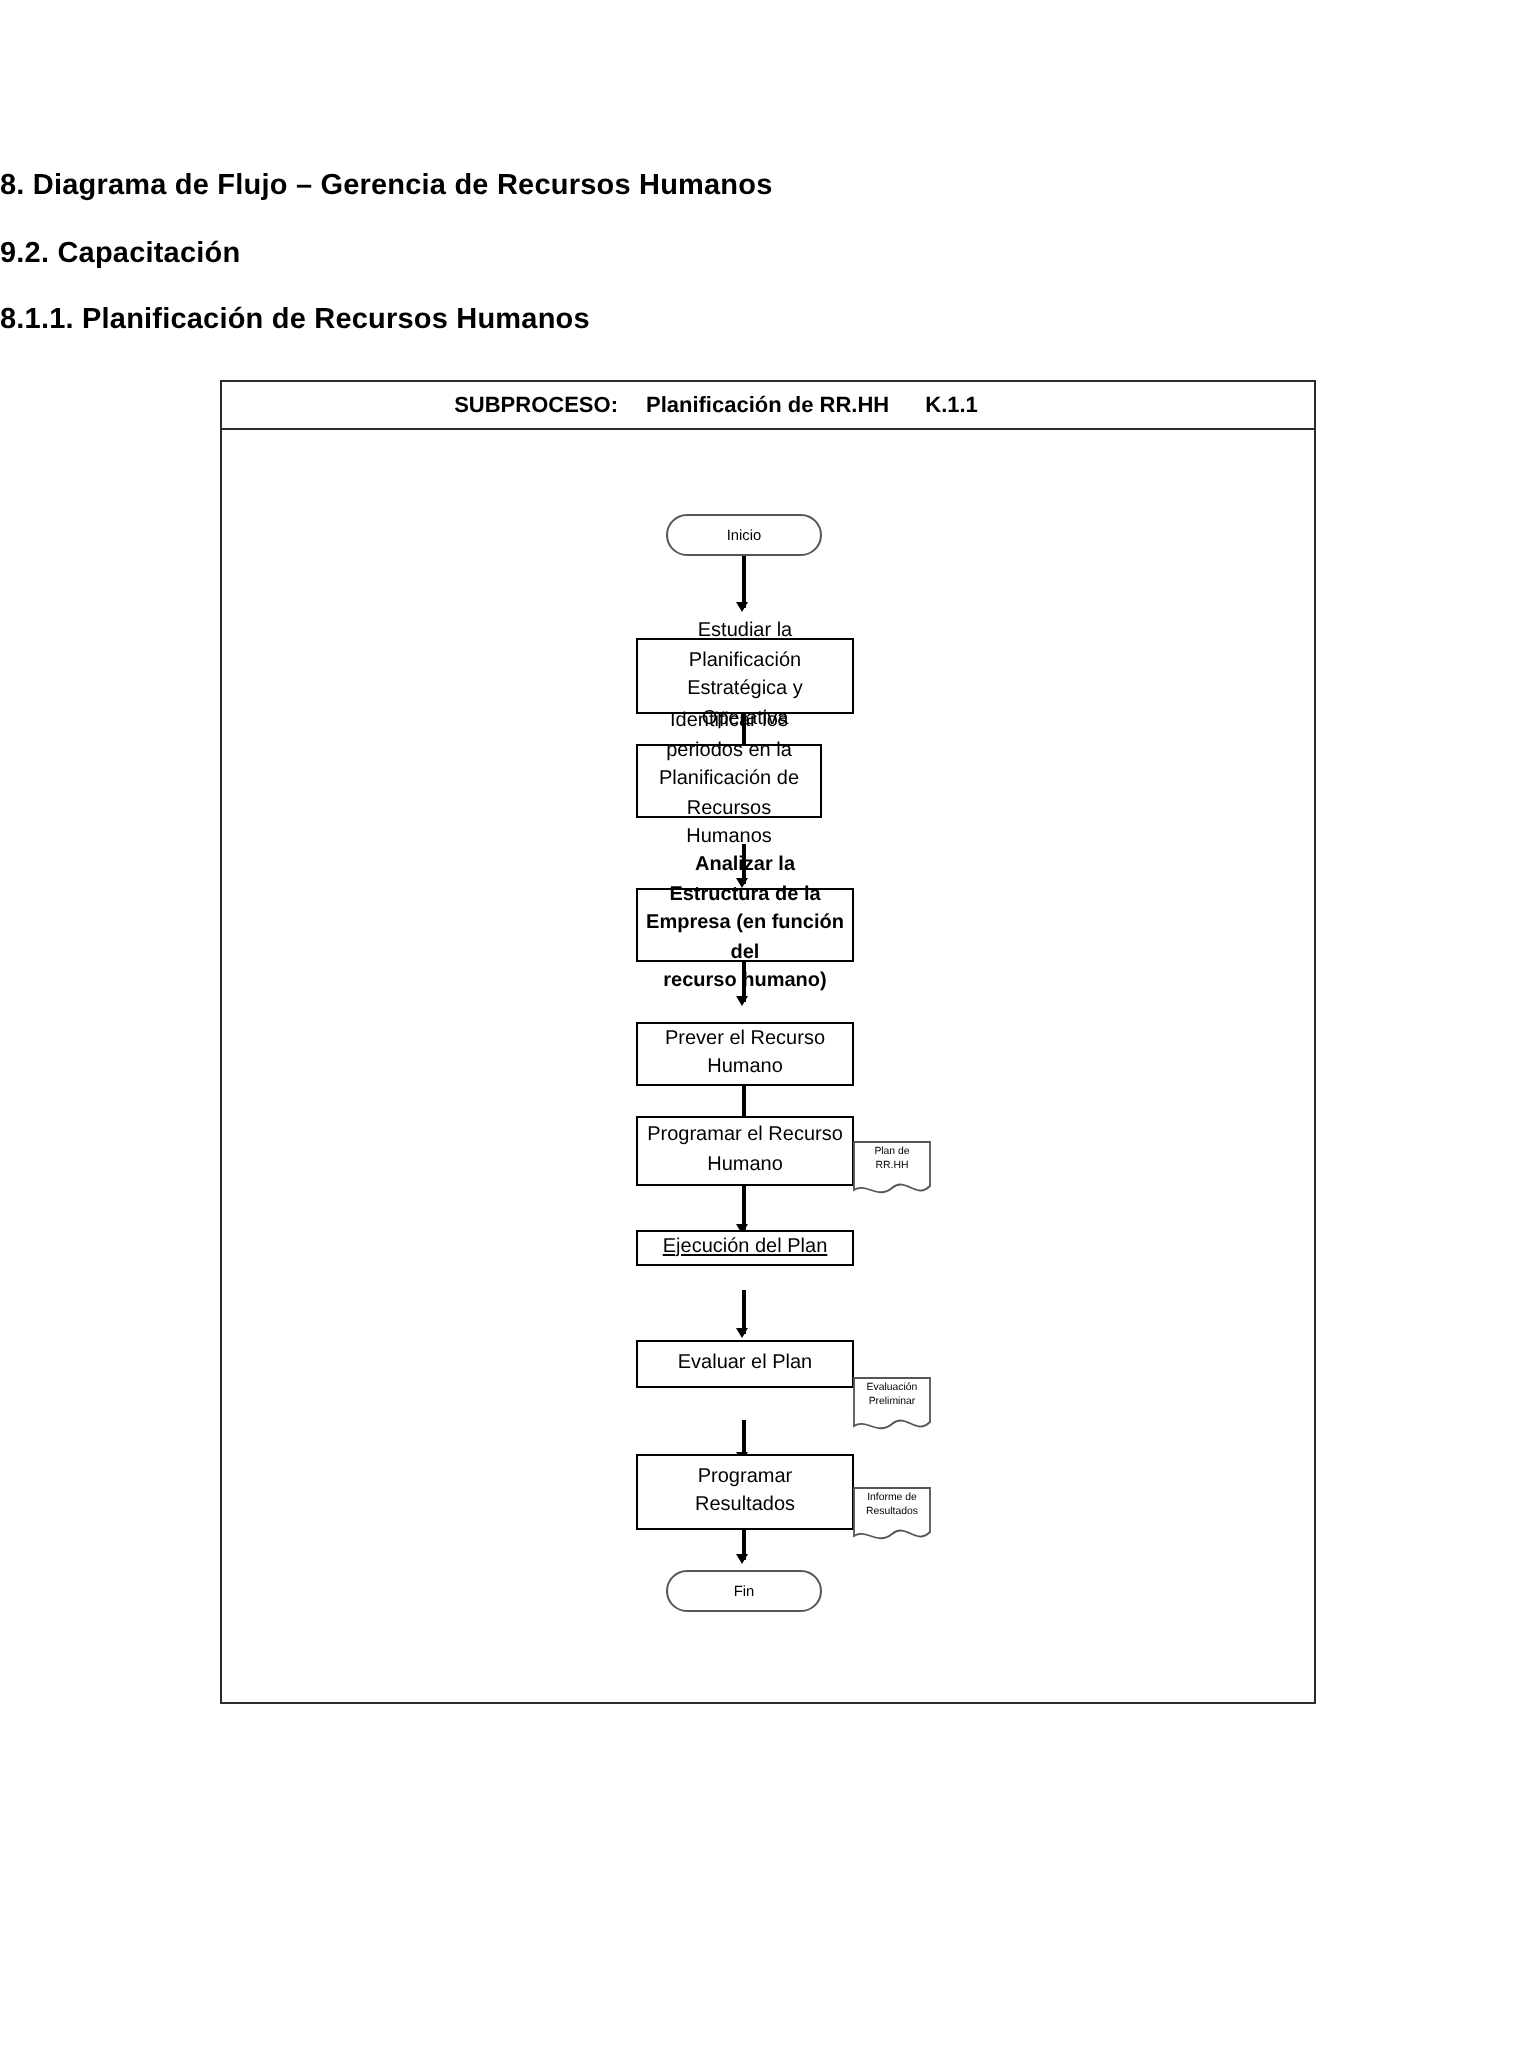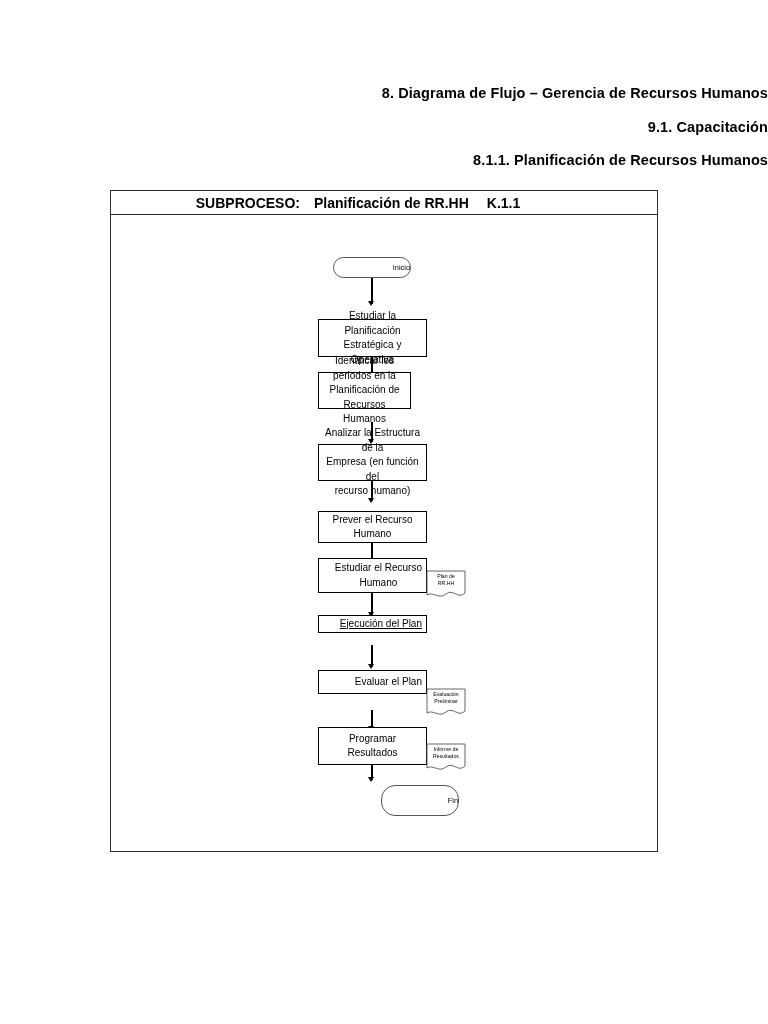--- a/index.html
+++ b/index.html
@@ -17,21 +17,21 @@
   }
 
   
   .headings {
     position: absolute;
     left: 0;
     top: 0;
     width: 768px;
   }
   .h-main {
-    text-align: right;
+    text-align: left;
     font-size: 14.5px;
     font-weight: bold;
     letter-spacing: 0.1px;
     position: absolute;
     width: 100%;
   }
   .h-1 { top: 85px; }
   .h-2 { top: 119px; }
   .h-3 { top: 152px; }
 
@@ -52,21 +52,21 @@
     top: 0;
     width: 100%;
     height: 24px;
     border-bottom: 1px solid #2b2b2b;
     box-sizing: border-box;
     display: flex;
     align-items: center;
     justify-content: center;
   }
   .frame-header-inner {
-    font-size: 14px;
+    font-size: 11px;
     font-weight: bold;
     white-space: pre;
     margin-left: -52px;
   }
   .hdr-gap1 { display: inline-block; width: 14px; }
   .hdr-gap2 { display: inline-block; width: 18px; }
 
   
   .canvas {
     position: absolute;
@@ -75,21 +75,21 @@
     width: 100%;
     height: 636px;
   }
 
   
   .node {
     position: absolute;
     box-sizing: border-box;
     display: flex;
     align-items: center;
-    justify-content: flex-end;
+    justify-content: center;
     text-align: center;
     background: #ffffff;
   }
   .process {
     border: 1.4px solid #000000;
     font-size: 10px;
     line-height: 1.45;
     padding: 2px 4px;
   }
   .terminator {
@@ -129,21 +129,21 @@
     font-size: 5.2px;
     line-height: 1.3;
     pointer-events: none;
   }
 </style>
 </head>
 <body>
 
 <div class="headings">
   <div class="h-main h-1">8. Diagrama de Flujo – Gerencia de Recursos Humanos</div>
-  <div class="h-main h-2">9.1. Capacitación</div>
+  <div class="h-main h-2">9.2. Capacitación</div>
   <div class="h-main h-3">8.1.1. Planificación de Recursos Humanos</div>
 </div>
 
 <div class="frame">
 
   <div class="frame-header">
     <div class="frame-header-inner"><span>SUBPROCESO:</span><span class="hdr-gap1"></span><span>Planificación de RR.HH</span><span class="hdr-gap2"></span><span>K.1.1</span></div>
   </div>
 
   <div class="canvas">
@@ -158,33 +158,33 @@
 Estratégica y Operativa</div>
     <div class="conn" style="left:260px; top:142px; height:20px;"></div>
     <div class="arrowhead" style="left:257px; top:159px;"></div>
 
     <div class="node process" style="left:207px; top:157px; width:93px; height:37px; white-space:pre-line;">Identificar los periodos en la
 Planificación de Recursos
 Humanos</div>
     <div class="conn" style="left:260px; top:207px; height:20px;"></div>
     <div class="arrowhead" style="left:257px; top:224px;"></div>
 
-    <div class="node process" style="left:207px; top:229px; width:109px; height:37px; white-space:pre-line;">Analizar la Estructura de la
+    <div class="node process" style="left:207px; top:229px; width:109px; height:37px; white-space:pre-line;font-weight:bold;">Analizar la Estructura de la
 Empresa (en función del
 recurso humano)</div>
     <div class="conn" style="left:260px; top:266px; height:20px;"></div>
     <div class="arrowhead" style="left:257px; top:283px;"></div>
 
     <div class="node process" style="left:207px; top:296px; width:109px; height:32px;">
       <span>Prever el Recurso Humano</span>
     </div>
     <div class="conn" style="left:260px; top:328px; height:20px;"></div>
     <div class="arrowhead" style="left:257px; top:345px;"></div>
 
-    <div class="node process" style="left:207px; top:343px; width:109px; height:35px; white-space:pre-line;">Estudiar el Recurso
+    <div class="node process" style="left:207px; top:343px; width:109px; height:35px; white-space:pre-line;">Programar el Recurso
 Humano</div>
 
     <div class="docsym" style="left:315px; top:355px;">
       <svg viewBox="0 0 40 30" preserveAspectRatio="none" aria-hidden="true">
         <path d="M1,1 L39,1 L39,23 C32,30 27,18 20,24 C13,30 7,21 1,25 Z" fill="#ffffff" stroke="#555555" stroke-width="0.9"></path>
       </svg>
       <div class="doclabel" style="white-space:pre-line;">Plan de
 RR.HH</div>
     </div>
 
@@ -220,18 +220,18 @@
       <svg viewBox="0 0 40 30" preserveAspectRatio="none" aria-hidden="true">
         <path d="M1,1 L39,1 L39,23 C32,30 27,18 20,24 C13,30 7,21 1,25 Z" fill="#ffffff" stroke="#555555" stroke-width="0.9"></path>
       </svg>
       <div class="doclabel" style="white-space:pre-line;">Informe de
 Resultados</div>
     </div>
 
     <div class="conn" style="left:260px; top:550px; height:15px;"></div>
     <div class="arrowhead" style="left:257px; top:562px;"></div>
 
-    <div class="node terminator" style="left:222px; top:570px; width:78px; height:31px;margin-left:48px;">
+    <div class="node terminator" style="left:222px; top:570px; width:78px; height:21px;">
       <span>Fin</span>
     </div>
 
   </div>
 </div>
 
 </body></html>

